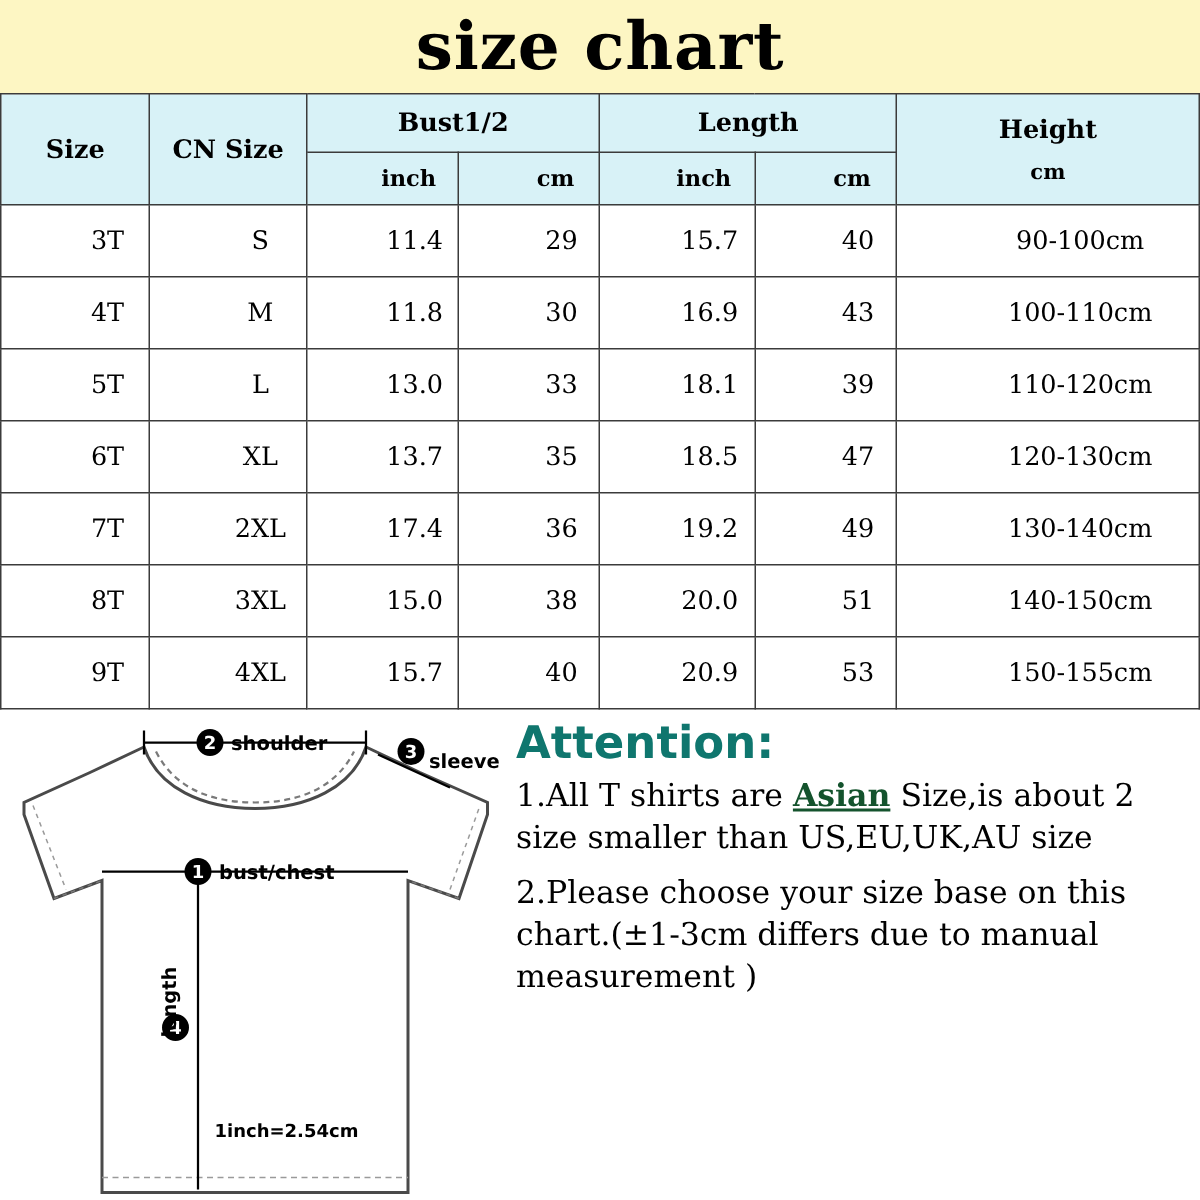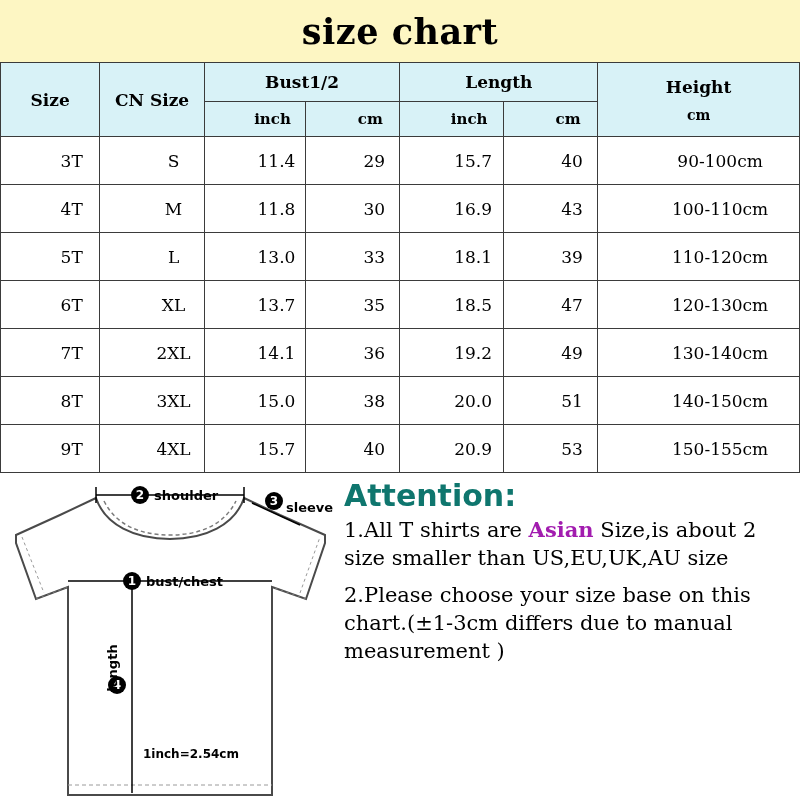--- a/index.html
+++ b/index.html
@@ -24,21 +24,21 @@
     width: 800px;
     height: 62px;
     background: #fdf6c3;
     display: flex;
     align-items: center;
     justify-content: center;
   }
   .title-text {
     font-family: "DejaVu Serif", serif;
     font-weight: bold;
-    font-size: 35px;
+    font-size: 44px;
     color: #000;
     letter-spacing: 0.5px;
   }
 
   
   table.size-table {
     width: 800px;
     border-collapse: collapse;
     table-layout: fixed;
   }
@@ -113,22 +113,23 @@
     line-height: 1.1;
   }
   .attn-p {
     font-family: "DejaVu Serif", serif;
     font-size: 21px;
     color: #000;
     line-height: 1.32;
     margin: 0 0 10px 0;
   }
   .asian {
-    color: #a21caf;
-    font-weight: bold;
+    color: #14532d;
+    font-weight: bold;
+    text-decoration: underline;
   }
 
   
   .lbl {
     font-family: "DejaVu Sans", sans-serif;
     font-size: 13px;
     font-weight: bold;
     fill: #000;
   }
   .lbl-small {
@@ -214,21 +215,21 @@
         <td>XL</td>
         <td>13.7</td>
         <td>35</td>
         <td>18.5</td>
         <td>47</td>
         <td>120-130cm</td>
       </tr>
       <tr>
         <td>7T</td>
         <td>2XL</td>
-        <td>14.1</td>
+        <td>17.4</td>
         <td>36</td>
         <td>19.2</td>
         <td>49</td>
         <td>130-140cm</td>
       </tr>
       <tr>
         <td>8T</td>
         <td>3XL</td>
         <td>15.0</td>
         <td>38</td>

